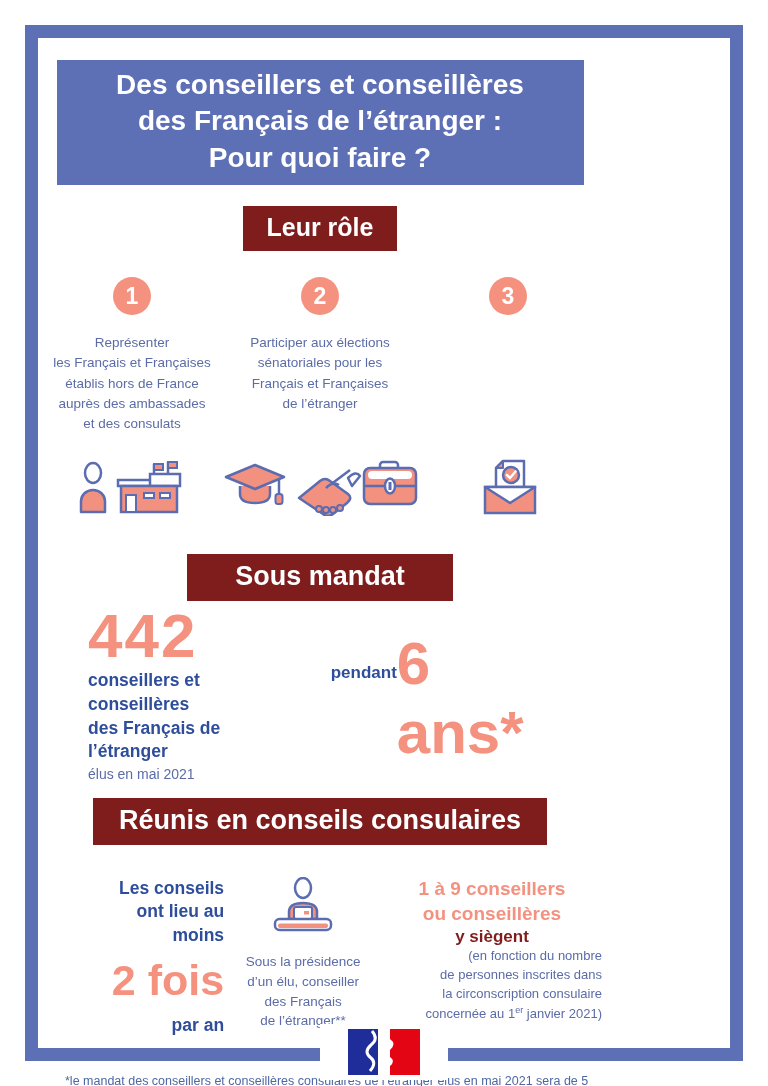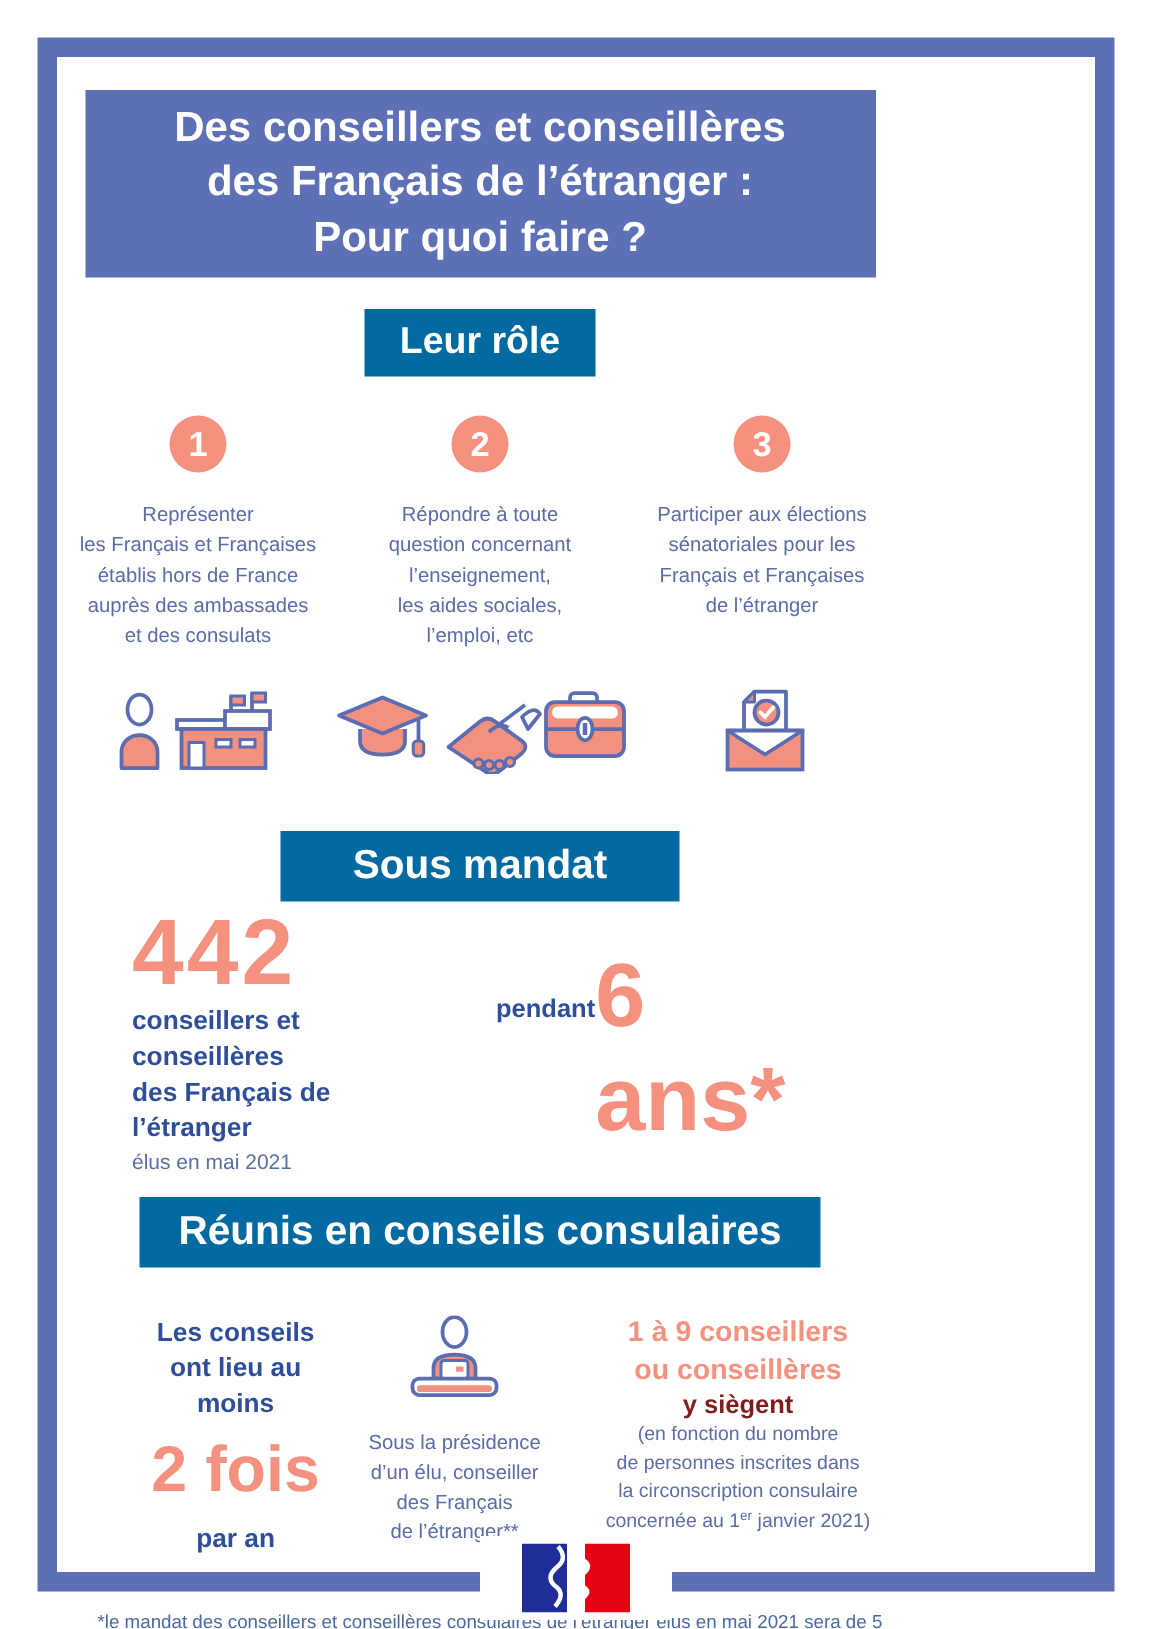--- a/index.html
+++ b/index.html
@@ -13,21 +13,21 @@
   }
   .content{
     position:absolute;left:38px;top:38px;width:564px;text-align:center;
   }
   .preline{white-space:pre-line;}
   .header-box{
     background:#5d6fb5;color:#ffffff;width:507px;margin:22px auto 0;
     padding:7px 10px 9px;font-weight:bold;font-size:28px;line-height:1.3;
   }
   .pill{
-    display:inline-block;background:#0369a1;color:#ffffff;font-weight:bold;
+    display:inline-block;background:#7f1d1d;color:#ffffff;font-weight:bold;
   }
   #role-pill{font-size:25px;padding:7px 24px 9px;margin-top:21px;}
   #mandat-pill{font-size:27px;padding:7px 48px 9px;margin-top:30px;}
   #reunis-pill{font-size:27px;padding:7px 26px 9px;margin-top:16px;}
   .grid3{display:grid;grid-template-columns:1fr 1fr 1fr;}
   .circles-row{margin-top:26px;}
   .num-circle{
     width:38px;height:38px;border-radius:50%;background:#f4917f;color:#fff;
     font-size:23px;font-weight:bold;line-height:38px;margin:0 auto;text-align:center;
   }
@@ -35,29 +35,29 @@
   .role-text{font-size:13.5px;line-height:1.5;color:#5b6ca7;margin:0 6px;}
   .icons-row{margin-top:16px;align-items:center;height:74px;}
   .icon-cell{display:flex;justify-content:center;align-items:center;}
   .mandate-row{display:flex;text-align:left;margin-top:6px;padding:0 40px 0 50px;}
   .m-count{color:#f4917f;font-size:62px;font-weight:bold;line-height:0.95;letter-spacing:2px;}
   .m-label{color:#2e4e9c;font-size:17.5px;font-weight:bold;line-height:1.35;margin-top:3px;}
   .m-sub{color:#5b6ca7;font-size:14px;margin-top:2px;}
   .m-pendant{color:#2e4e9c;font-size:17px;font-weight:bold;margin:56px 0 0 44px;}
   .m-duration{color:#f4917f;font-size:60px;font-weight:bold;margin:22px 4px 0 auto;}
   .councils-grid{display:grid;grid-template-columns:33% 28% 39%;margin-top:32px;}
-  .c-left{text-align:center;padding-left:52px;}
+  .c-left{text-align:right;padding-left:52px;}
   .c-intro{color:#2e4e9c;font-size:17.5px;font-weight:bold;line-height:1.35;}
   .c-value{color:#f4917f;font-size:43px;font-weight:bold;margin:8px 0 10px;}
   .c-unit{color:#2e4e9c;font-size:17.5px;font-weight:bold;}
   .c-mid{font-size:13.5px;color:#5b6ca7;line-height:1.45;}
   .c-mid .icon-wrap{margin-bottom:8px;}
   .c-range{color:#f4917f;font-size:19px;font-weight:bold;line-height:1.3;}
   .c-verb{color:#7f1d1d;font-size:17px;font-weight:bold;margin-top:1px;}
-  .c-note{color:#5b6ca7;font-size:13px;line-height:1.45;margin-top:1px;}
+  .c-note{color:#5b6ca7;font-size:13px;line-height:1.45;margin-top:1px;text-align:right;}
   .c-note sup{font-size:9px;}
   .footnotes{text-align:left;padding-left:27px;margin-top:36px;font-size:12.5px;color:#4c68a4;line-height:1.55;}
   .footnote{margin:0;}
   .logo-box{
     position:absolute;left:50%;transform:translateX(-50%);top:1024px;
     background:#ffffff;padding:5px 14px;line-height:0;
   }
 </style>
 </head>
 <body>
@@ -83,25 +83,20 @@
         <div class="num-circle">3</div>
       </div>
   </div>
 
   <div class="grid3 role-texts">
     <p class="role-text preline">Représenter
 les Français et Françaises
 établis hors de France
 auprès des ambassades
 et des consulats</p>
-    <p class="role-text preline">Répondre à toute
-question concernant
-l’enseignement,
-les aides sociales,
-l’emploi, etc</p>
     <p class="role-text preline">Participer aux élections
 sénatoriales pour les
 Français et Françaises
 de l’étranger</p>
   </div>
 
   <div class="grid3 icons-row">
     <div class="icon-cell">
       <svg width="104" height="54" viewBox="0 0 104 54">
         <g>

